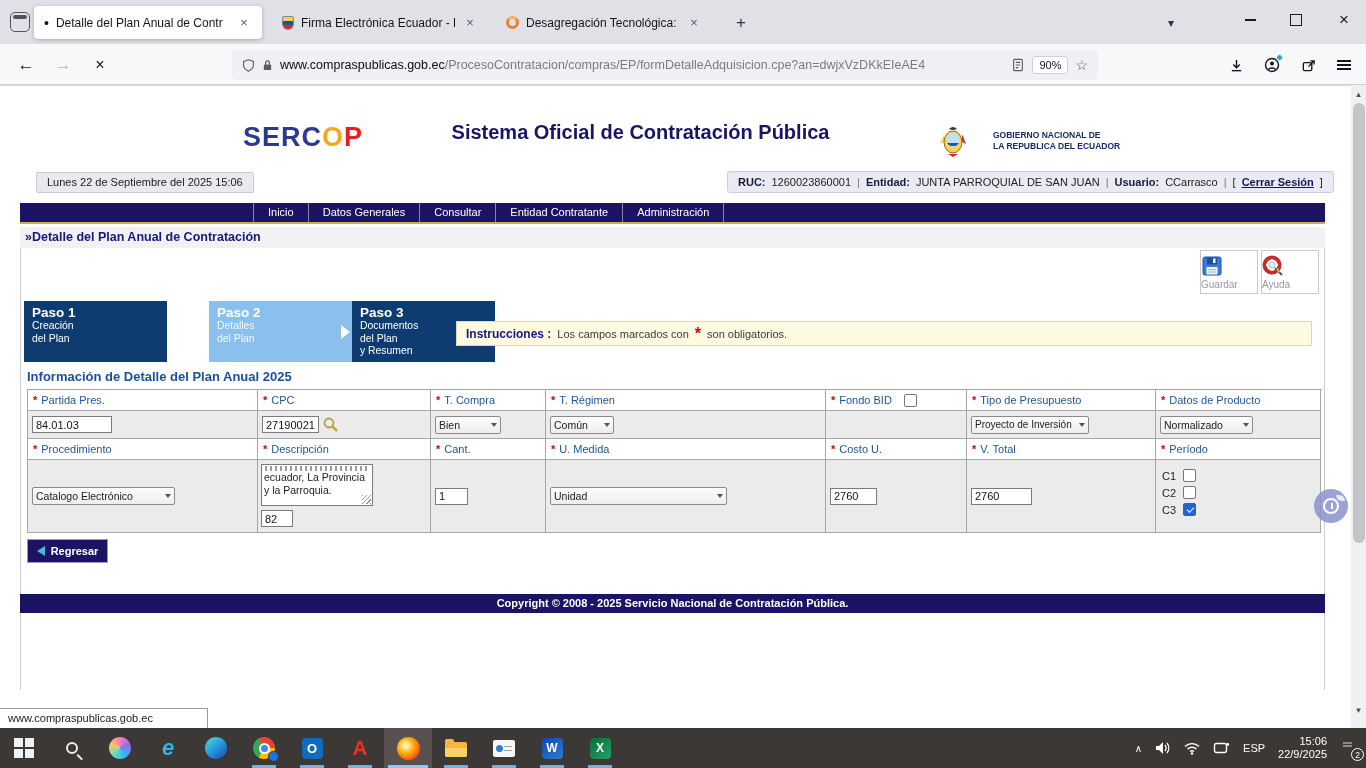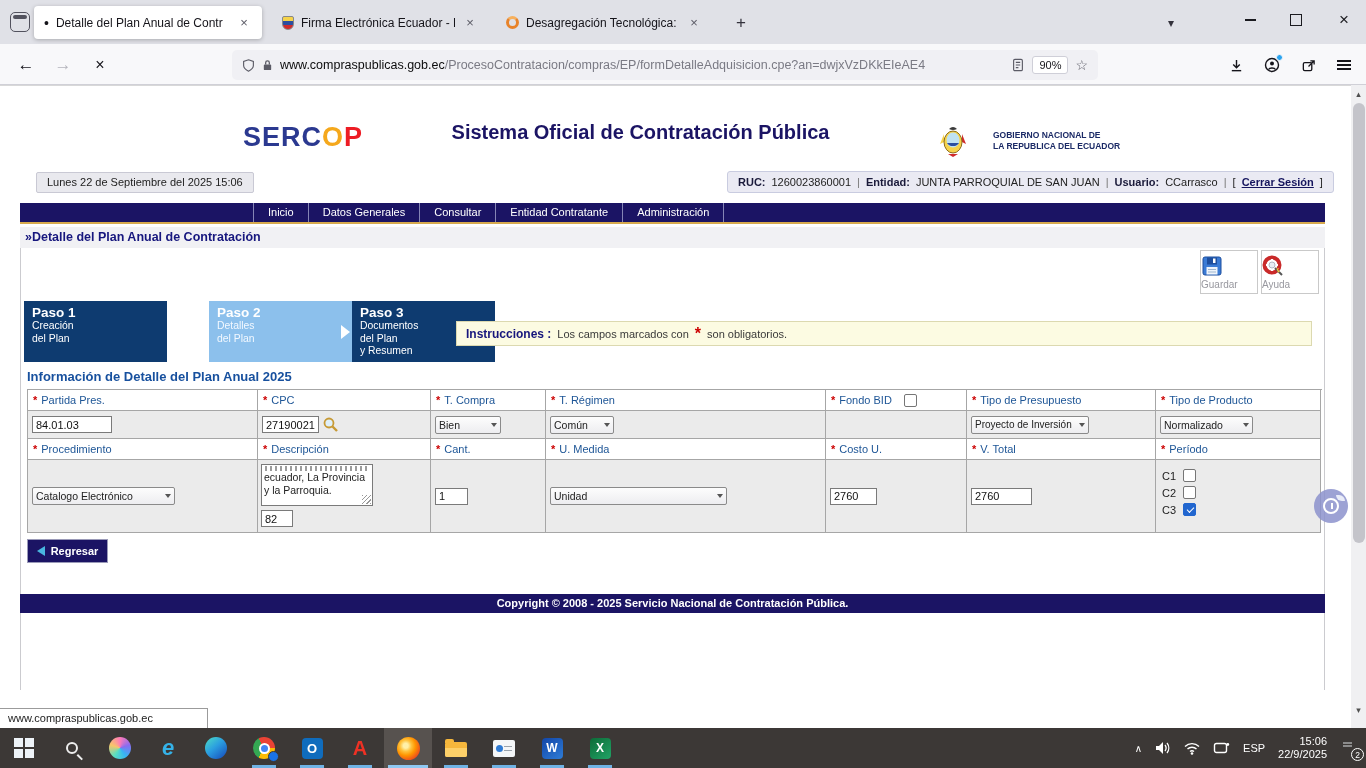--- a/index.html
+++ b/index.html
@@ -346,21 +346,21 @@
           <span class="redstar">*</span>
           <span>Fondo BID</span>
           <span class="cb" style="margin-left:8px"></span>
         </div>
       <div class="fc th">
           <span class="redstar">*</span>
           <span>Tipo de Presupuesto</span>
         </div>
       <div class="fc th">
           <span class="redstar">*</span>
-          <span>Tipo de Producto</span>
+          <span>Datos de Producto</span>
         </div>
     </div>
 
     <div class="frow r1v">
       <div class="fc tv">
           <input class="txt" style="width: 80px;" value="84.01.03">
         </div>
       <div class="fc tv">
         <input class="txt" style="width: 57px;" value="271900214">
         <svg width="17" height="17" viewBox="0 0 17 17">

